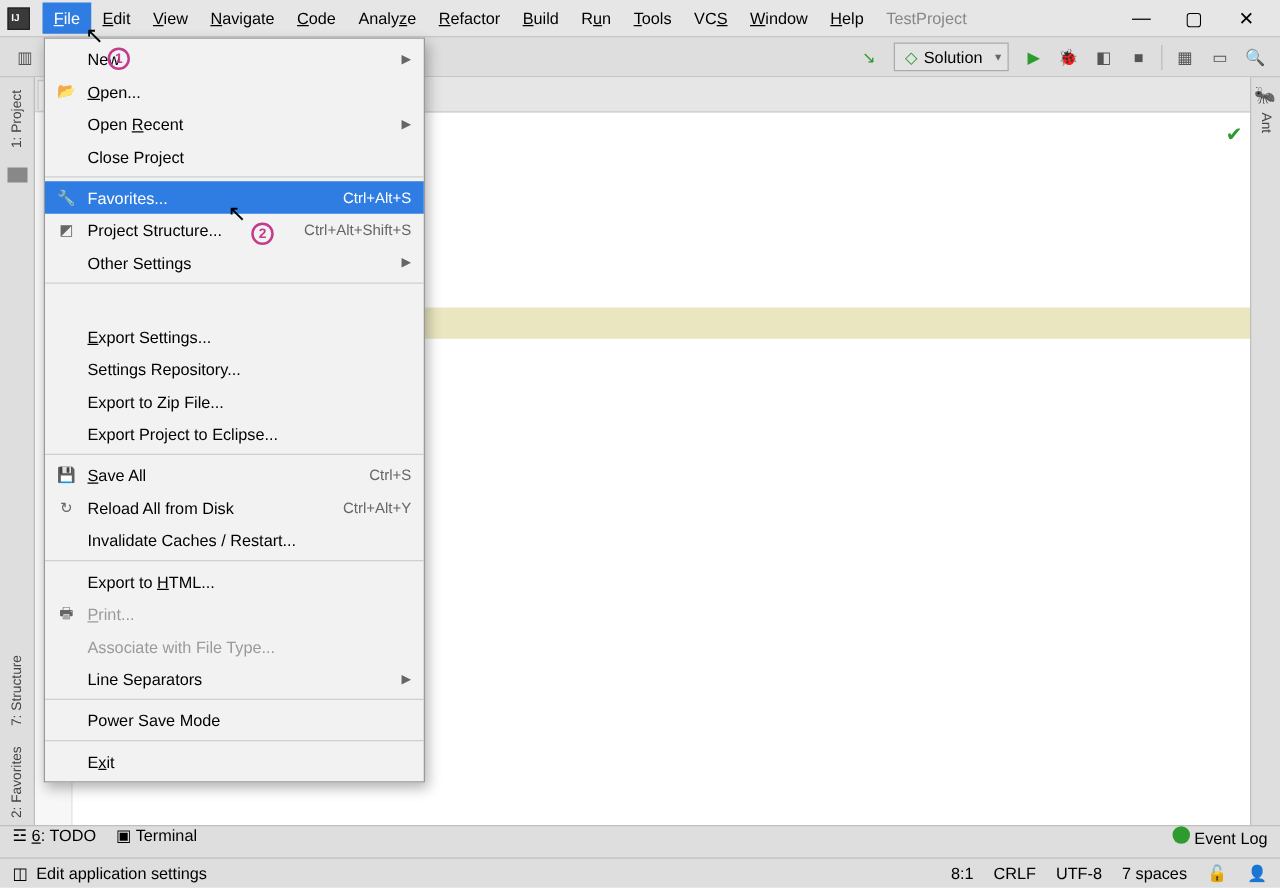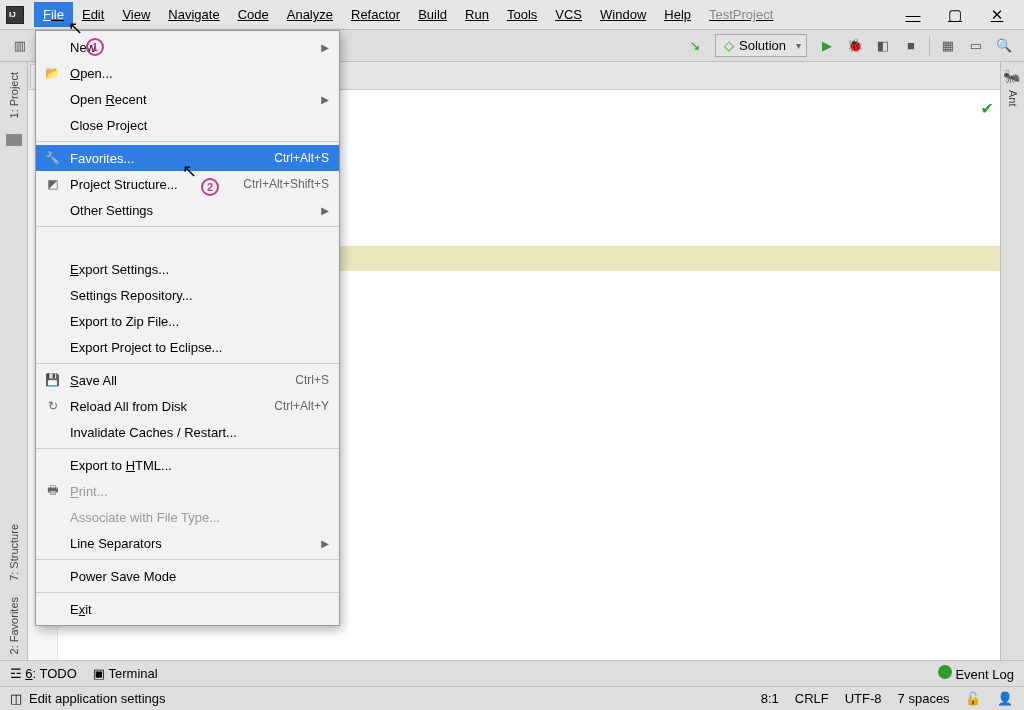--- a/index.html
+++ b/index.html
@@ -1,19 +1,19 @@
 <!DOCTYPE html>
 <html><head>
 <meta charset="utf-8">
 <style>
   * { margin:0; padding:0; box-sizing:border-box; font-family:"Segoe UI",Arial,sans-serif; font-size:13px; }
   body { background:#d4d4d4; width:1024px; height:710px; overflow:hidden; }
 
   
-  .menubar { height:30px; background:#e6e6e6; display:flex; align-items:center; padding:0 6px; border-bottom:1px solid #bfbfbf;text-decoration:underline; }
+  .menubar { height:30px; background:#e6e6e6; display:flex; align-items:center; padding:0 6px; border-bottom:1px solid #bfbfbf; }
   .app-icon { width:18px; height:18px; background:#3a3a3a; border:1px solid #222; margin-right:10px; position:relative; }
   .app-icon::after { content:"IJ"; color:#fff; font-size:8px; font-weight:bold; position:absolute; top:3px; left:2px; }
   .menu-item { padding:5px 9px; cursor:pointer; }
   .menu-item.active { background:#2F7DE2; color:#fff; }
   .menu-item u { text-decoration:underline; }
   .menu-spacer { flex:1; }
   .win-btn { width:42px; height:30px; display:flex; align-items:center; justify-content:center; font-size:15px; }
 
   
   .toolbar { height:32px; background:#dedede; border-bottom:1px solid #bfbfbf; display:flex; align-items:center; padding:0 6px; }
@@ -39,21 +39,21 @@
   .check { position:absolute; right:6px; top:6px; color:#2e9b2e; font-size:16px; }
   .gutter { position:absolute; left:0; top:0; bottom:0; width:30px; background:#f7f7f7; border-right:1px solid #e3e3e3; }
   .fold { position:absolute; left:10px; font-size:9px; color:#aaa; border:1px solid #ccc; width:9px; height:9px; line-height:7px; text-align:center; }
   .code pre { margin-left:40px; padding-top:6px; white-space:pre; }
   .kw { color:#1232AC; font-weight:bold; }
   .fld { color:#660E7A; font-style:italic; }
   .str { color:#008000; font-weight:bold; }
   .hl { background:#e9e6c0; display:inline-block; width:100%; }
 
   
-  .tool-bar { height:26px; background:#dedede; border-top:1px solid #bfbfbf; display:flex; align-items:center; padding:0 10px; gap:16px; font-size:12px; }
+  .tool-bar { height:26px; background:#dedede; border-top:1px solid #bfbfbf; display:flex; align-items:flex-start; padding:0 10px; gap:16px; font-size:12px; }
   .status-bar { height:24px; background:#dedede; border-top:1px solid #bfbfbf; display:flex; align-items:center; padding:0 10px; font-size:12px; }
   .status-bar .right { margin-left:auto; display:flex; gap:16px; }
 
   
   .dropdown { position:absolute; left:35px; top:30px; width:305px; background:#f2f2f2; border:1px solid #999; box-shadow:2px 4px 10px rgba(0,0,0,.3); padding:3px 0; }
   .dd-item { display:flex; align-items:center; padding:4px 10px 4px 8px; min-height:26px; cursor:pointer; }
   .dd-item .icon { width:18px; height:16px; margin-right:8px; display:flex; align-items:center; justify-content:center; font-size:12px; color:#666; }
   .dd-item .label { flex:1; }
   .dd-item .shortcut { color:#666; font-size:12px;text-align:center; }
   .dd-item .arrow { color:#666; font-size:10px; }

